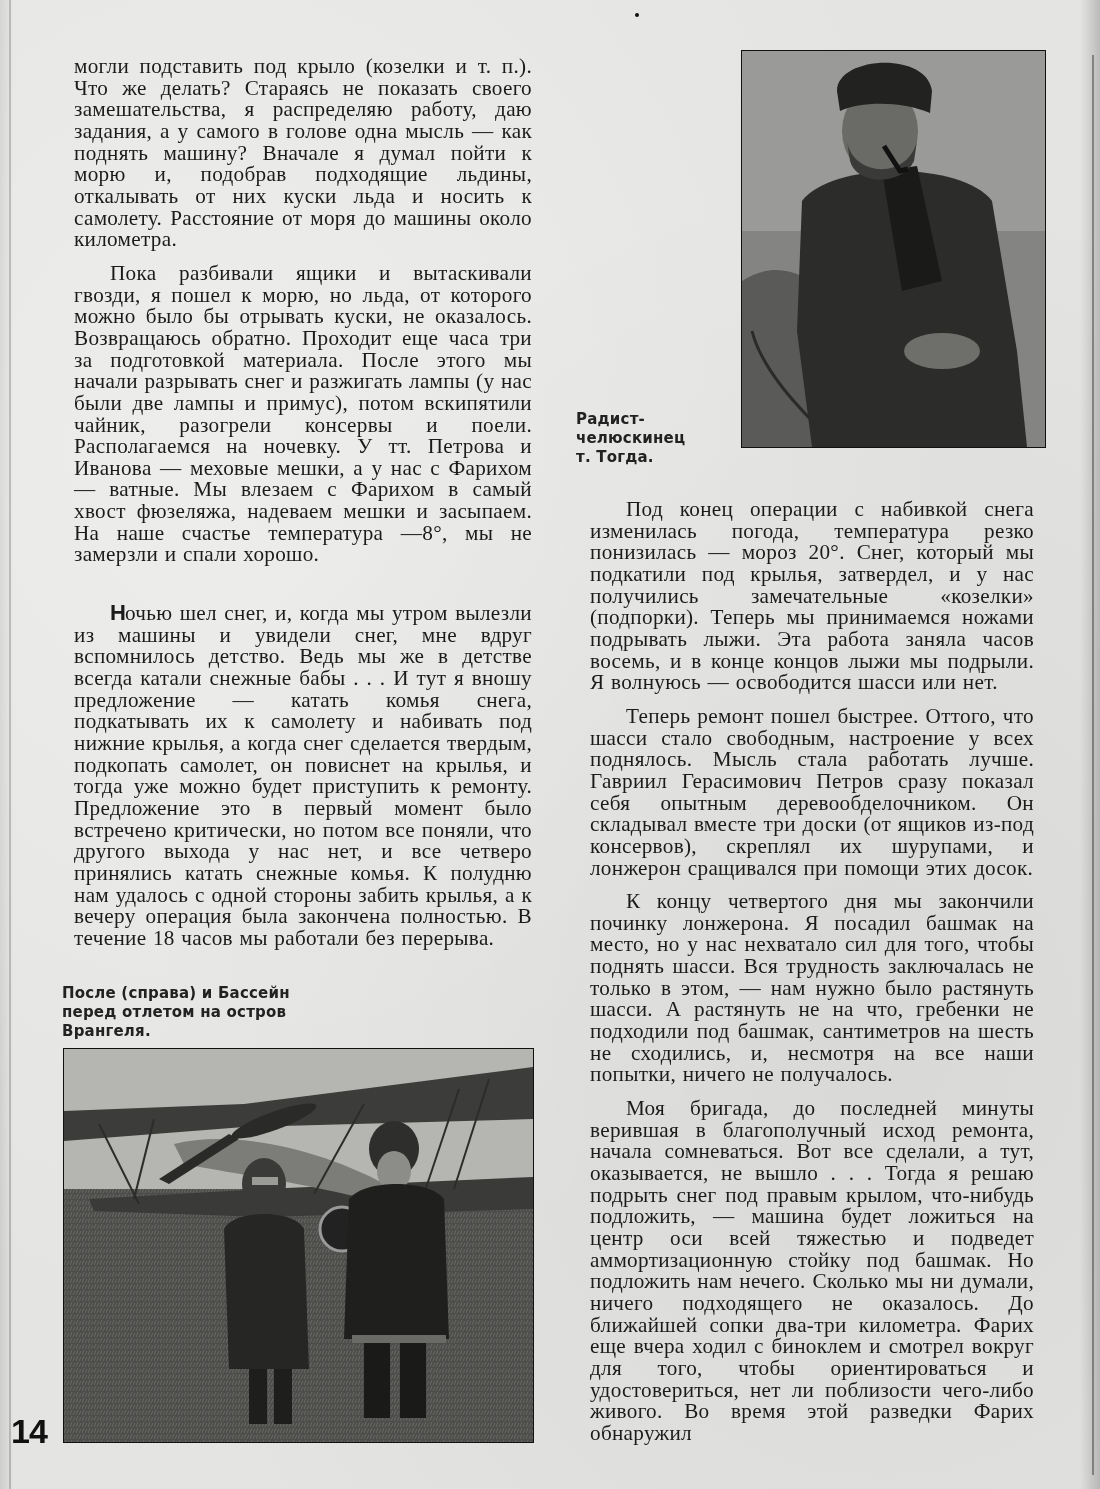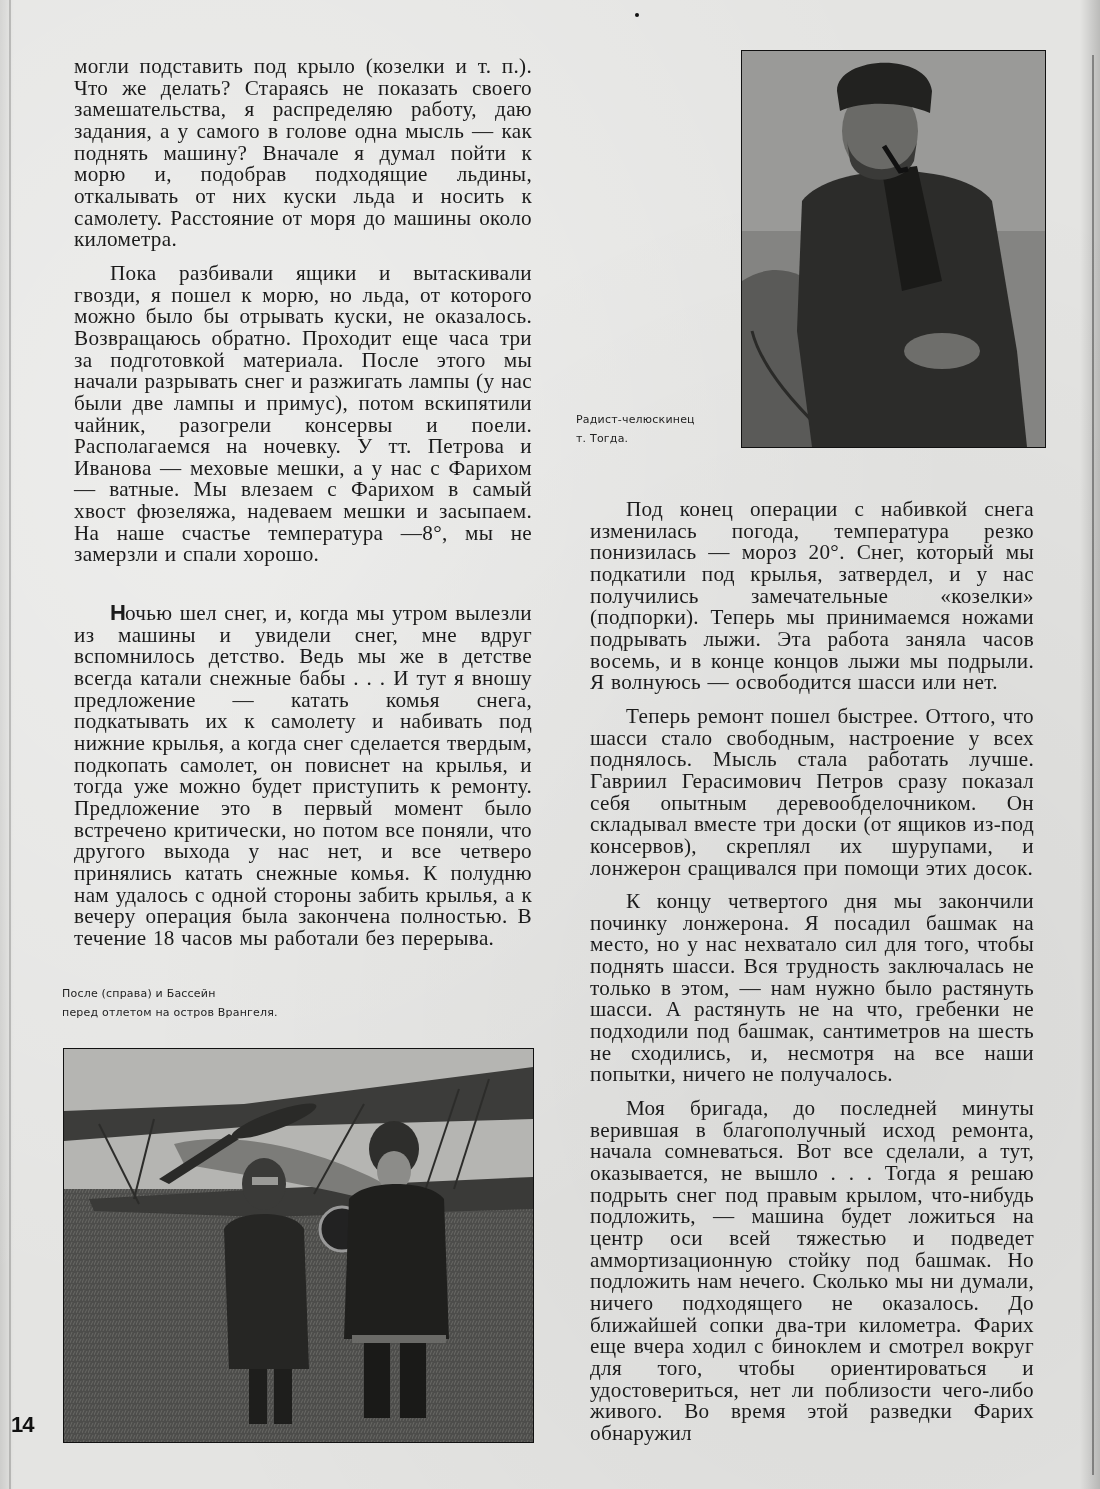--- a/index.html
+++ b/index.html
@@ -34,21 +34,21 @@
   .col-left-top { left: 62px; top: 44px; width: 482px; }
   .col-left-mid { left: 62px; top: 590px; width: 482px; }
   .col-right { left: 578px; top: 487px; width: 468px; }
   .dropcap {
     font-family: "Liberation Sans", "DejaVu Sans", sans-serif;
     font-weight: bold; font-size: 22px; letter-spacing: -1px;
   }
   .caption {
     position: absolute;
     font-family: "DejaVu Sans", "Liberation Sans", sans-serif;
-    font-size: 11px; line-height: 19px; font-weight: normal;
+    font-size: 15px; line-height: 19px; font-weight: bold;
     color: #222; letter-spacing: 0.2px;
   }
   .caption-right { left: 576px; top: 410px; width: 170px; }
   .caption-bottom { left: 62px; top: 984px; width: 300px; }
   .photo {
     position: absolute; overflow: hidden;
     border: 1px solid #111;
   }
   .photo-ivanov {
     left: 741px; top: 50px; width: 303px; height: 396px;
@@ -56,21 +56,21 @@
       radial-gradient(ellipse at 50% 40%, #8a8a88 0%, #9c9c9a 60%, #7a7a78 100%);
   }
   .photo-pilots {
     left: 63px; top: 1048px; width: 469px; height: 393px;
     background: linear-gradient(180deg, #b8b8b5 0%, #a9a9a6 35%, #5e5e5c 42%, #4a4a48 100%);
   }
   .photo svg { position: absolute; left: 0; top: 0; width: 100%; height: 100%; }
   .page-number {
     position: absolute; left: 11px; top: 1412px;
     font-family: "Liberation Sans", "DejaVu Sans", sans-serif;
-    font-weight: bold; font-size: 22px; color: #111; letter-spacing: -1px;
+    font-weight: bold; font-size: 34px; color: #111; letter-spacing: -1px;
   }
   .dot {
     position: absolute; left: 635px; top: 13px; width: 4px; height: 4px;
     border-radius: 50%; background: #111;
   }
 </style>
 </head>
 <body>
 
 <div class="page-fold"></div>

